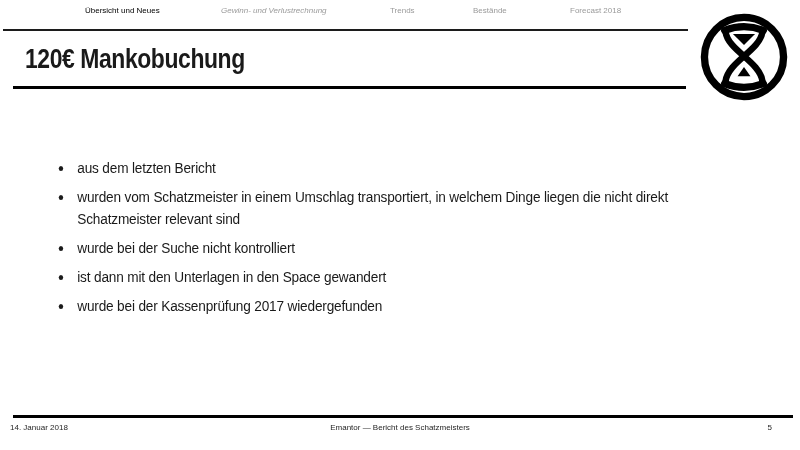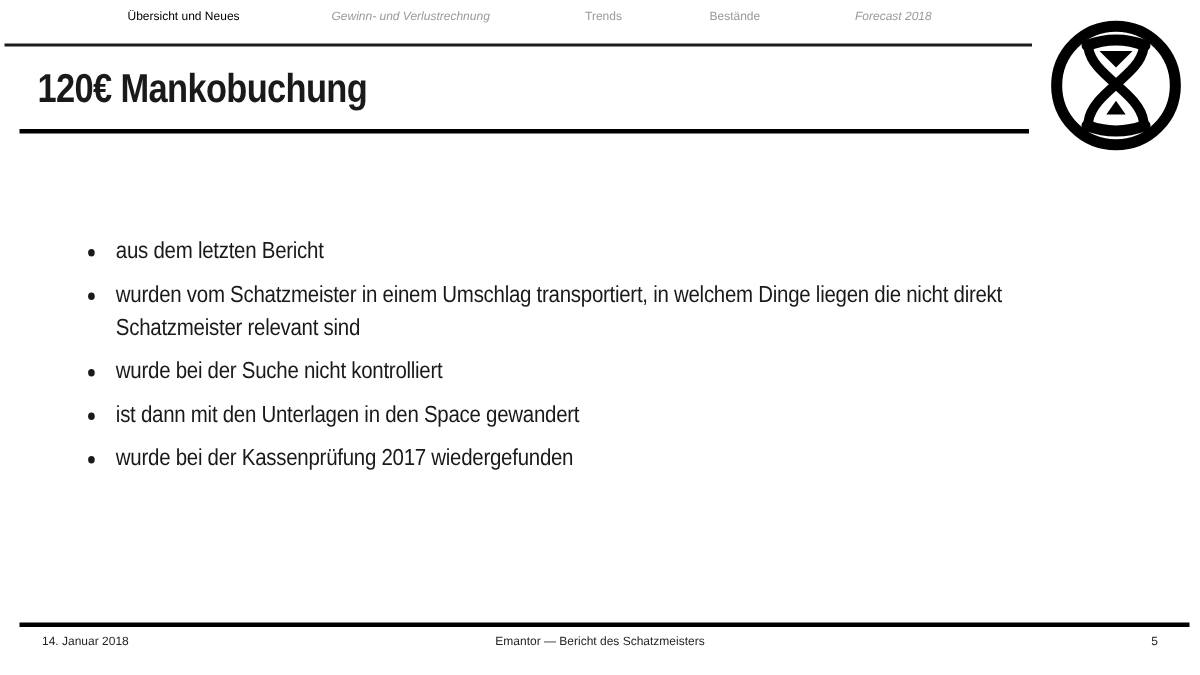--- a/index.html
+++ b/index.html
@@ -11,21 +11,21 @@
   
   .nav-item{
     position:absolute;top:6px;font-size:8px;line-height:10px;
     color:#9a9a9a;white-space:nowrap;cursor:pointer;
   }
   .nav-item.active{color:#000;font-weight:normal;}
   .nav-pos-0{left:85px;}
   .nav-pos-1{left:221px;font-style:italic;}
   .nav-pos-2{left:390px;}
   .nav-pos-3{left:473px;}
-  .nav-pos-4{left:570px;font-style:italic;}
+  .nav-pos-4{left:570px;}
   
   .rule-top{position:absolute;left:3px;top:29px;width:685px;height:2px;background:#1c1c1c;}
   .slide-title{
     position:absolute;left:25px;top:44px;margin:0;
     font-size:27px;font-weight:700;letter-spacing:-0.5px;white-space:nowrap;
     transform:scaleX(0.85);transform-origin:left top;
   }
   .rule-title{position:absolute;left:13px;top:86px;width:673px;height:3px;background:#000;}
   
   .logo{position:absolute;left:698px;top:11px;width:92px;height:92px;}
@@ -37,21 +37,21 @@
     transform:scaleX(0.88);transform-origin:left top;
   }
   .bullets li{position:relative;padding-left:23px;margin:0 0 7px 0;}
   .bullets li::before{
     content:"";position:absolute;left:2px;top:9px;
     width:5px;height:5px;border-radius:50%;background:#1a1a1a;
   }
   
   .footer-rule{position:absolute;left:13px;top:415px;width:780px;height:3px;background:#000;}
   .footer-text{position:absolute;top:423px;font-size:8px;line-height:10px;color:#262626;white-space:nowrap;}
-  .footer-date{left:28px;}
+  .footer-date{left:10px;}
   .footer-title{left:0;right:0;text-align:center;}
   .footer-page{right:28px;}
 </style>
 </head>
 <body>
 
 <nav>
   <span class="nav-item active nav-pos-0">Übersicht und Neues</span>
   <span class="nav-item nav-pos-1">Gewinn- und Verlustrechnung</span>
   <span class="nav-item nav-pos-2">Trends</span>

